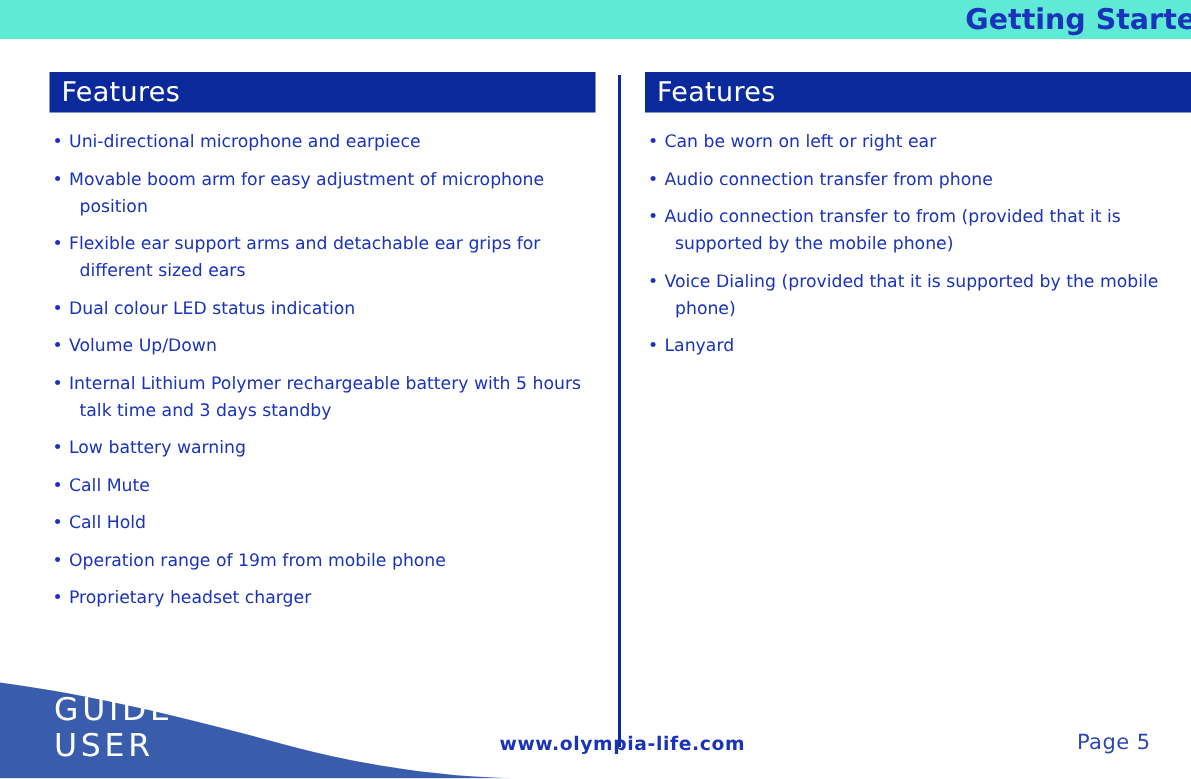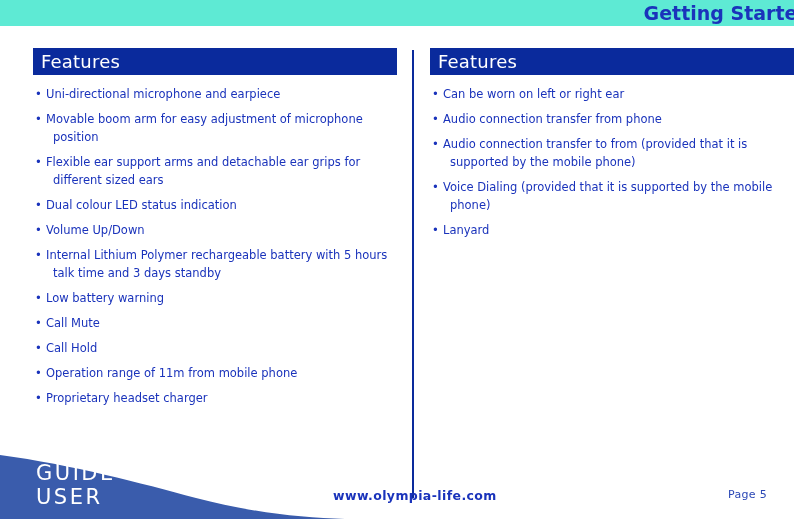--- a/index.html
+++ b/index.html
@@ -146,21 +146,21 @@
     font-weight: bold;
     letter-spacing: 0.4px;
     line-height: 16px;
     white-space: nowrap;
   }
   .footer-page {
     position: absolute;
     right: 27px;
     top: 36px;
     color: #2b47b5;
-    font-size: 11px;
+    font-size: 14px;
     font-weight: normal;
     letter-spacing: 0.3px;
     line-height: 18px;
     white-space: nowrap;
   }
 </style>
 </head>
 <body>
 
 <div class="header-band" style="background: #5eead4; padding-left: 21px;">
@@ -207,21 +207,21 @@
         <li class="feature-item wrap">
           <span class="bullet">•</span>
           <span class="ftext">Call Mute</span>
         </li>
         <li class="feature-item wrap">
           <span class="bullet">•</span>
           <span class="ftext">Call Hold</span>
         </li>
         <li class="feature-item wrap">
           <span class="bullet">•</span>
-          <span class="ftext">Operation range of 11m from mobile phone</span>
+          <span class="ftext">Operation range of 19m from mobile phone</span>
         </li>
         <li class="feature-item wrap">
           <span class="bullet">•</span>
           <span class="ftext">Proprietary headset charger</span>
         </li>
       </ul>
   </div>
 
   <div class="column column-right">
     <div class="section-bar" style="background: rgb(10, 42, 156);">

